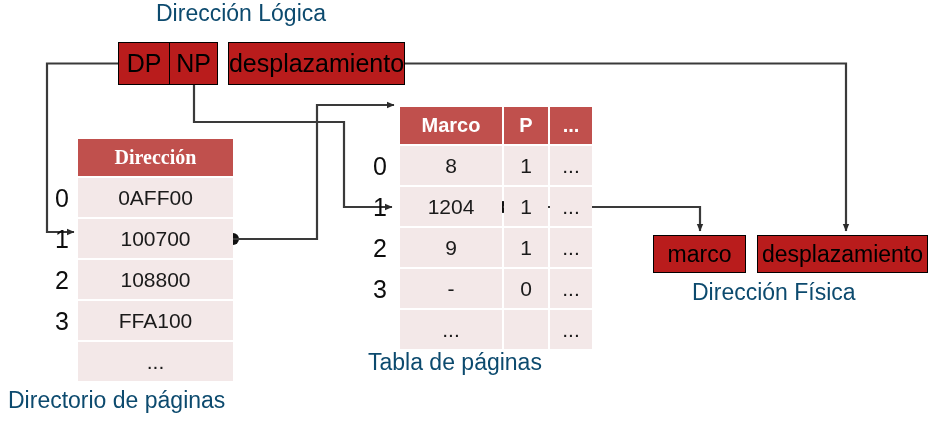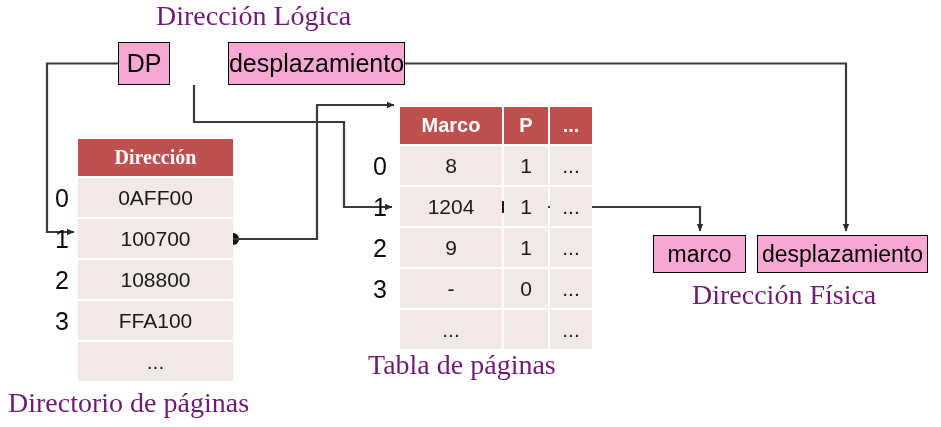--- a/index.html
+++ b/index.html
@@ -11,35 +11,35 @@
     overflow:hidden;
   }
   .stage{position:absolute;left:0;top:0;width:941px;height:427px;}
 
   
   svg.wires{position:absolute;left:0;top:0;width:941px;height:427px;pointer-events:none;}
 
   
   .title{
     position:absolute;
-    color:#701a75;
-    font-size:28px;
-    font-family:Liberation Serif, serif;
+    color:#0c4a6e;
+    font-size:23px;
+    font-family:Liberation Sans, sans-serif;
     white-space:nowrap;
     line-height:1;
   }
   #logical-title{left:156px;top:2px;}
   #pagetable-title{left:368px;top:351px;}
   #physical-title{left:692px;top:281px;}
   #dir-title{left:8px;top:389px;}
 
   
   .fbox{
     position:absolute;
-    background:#f9a8d4;
+    background:#b91c1c;
     border:1px solid #000000;
     box-sizing:border-box;
     display:flex;align-items:center;justify-content:center;
     font-size:25px;
     color:#000;
     font-family:"Liberation Sans", sans-serif;
     white-space:nowrap;
   }
   #box-dp{left:118px;top:42px;width:52px;height:43px;}
   #box-np{left:169px;top:42px;width:49px;height:43px;}
@@ -131,20 +131,21 @@
   <div class="title" id="logical-title">Dirección Lógica</div>
 
   <div class="title" id="pagetable-title">Tabla de páginas</div>
 
   <div class="title" id="dir-title">Directorio de páginas</div>
 
   <div class="title" id="physical-title">Dirección Física</div>
 
   <div class="fbox" id="box-dp">DP</div>
 
+  <div class="fbox" id="box-np">NP</div>
 
   <div class="fbox" id="box-desp">desplazamiento</div>
 
   <div class="fbox" id="box-marco">marco</div>
 
   <div class="fbox" id="box-desp2">desplazamiento</div>
 
   <table class="tbl" id="dir-table">
     <thead>
       <tr>

